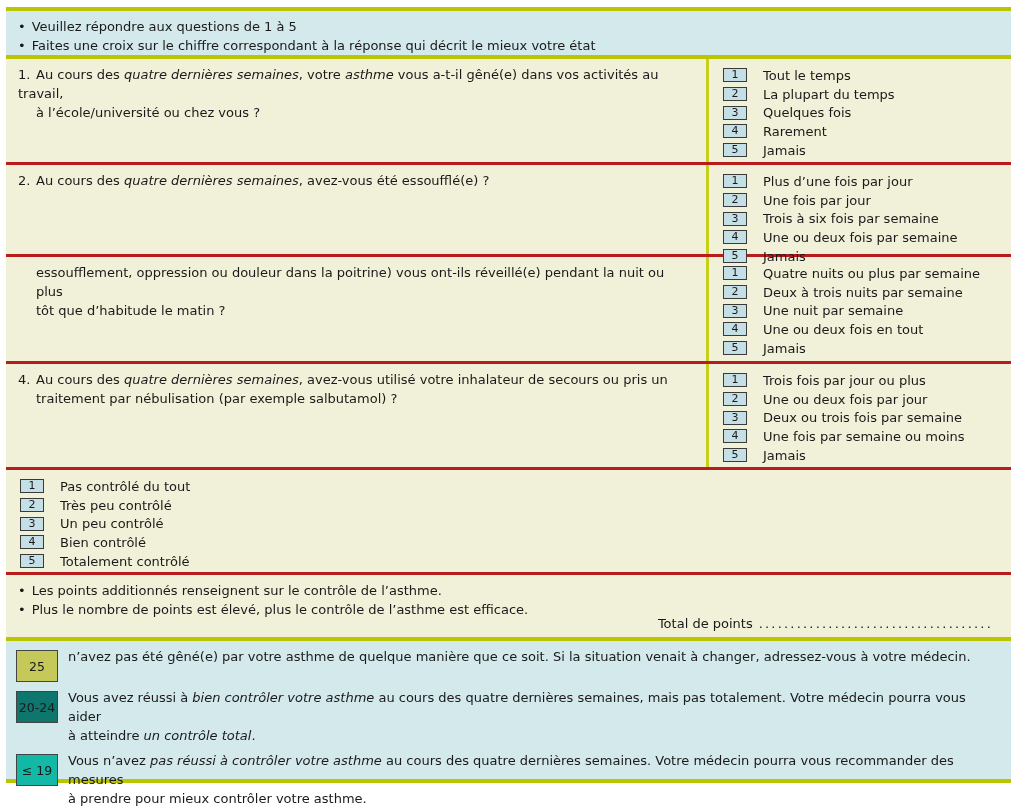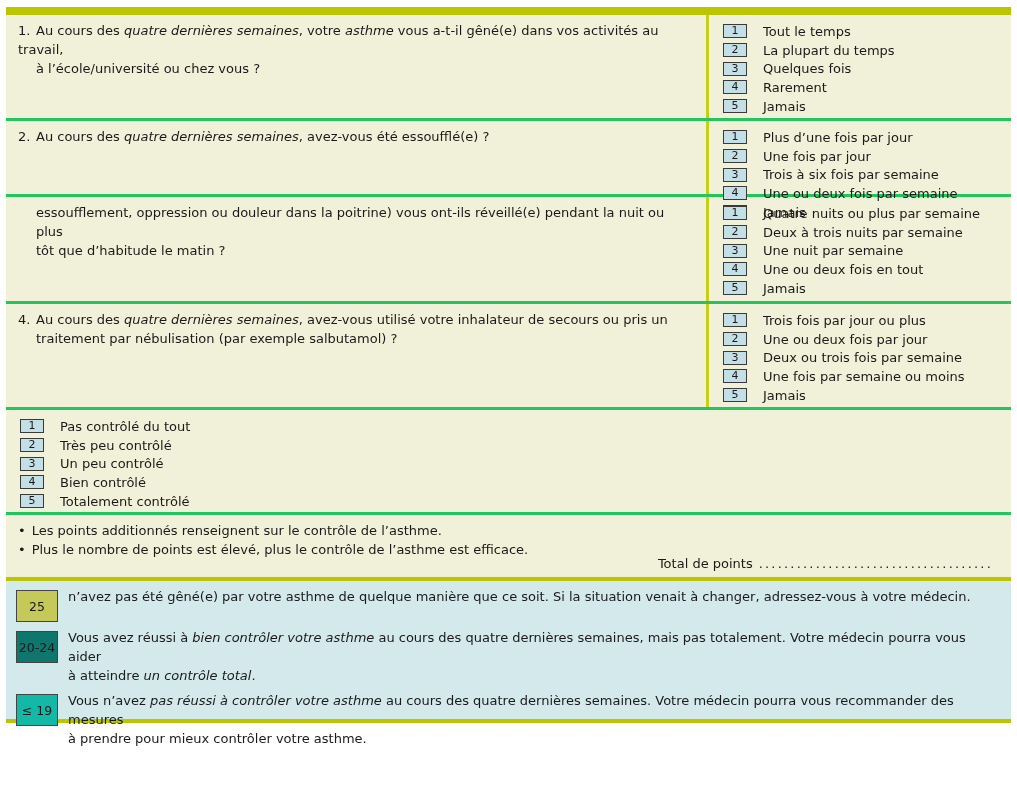--- a/index.html
+++ b/index.html
@@ -3,21 +3,21 @@
 <meta charset="utf-8">
 <style>
   html, body { margin:0; padding:0; background:#ffffff; }
   body { width:1017px; height:809px; position:relative; overflow:hidden;
          font-family:"DejaVu Sans", "Liberation Sans", sans-serif; color:#1a1a1a; }
   .sheet { position:absolute; left:6px; top:7px; width:1005px; }
   .rule { height:4px; background:#bcc600; }
   .intro { background:#d4e9ec; height:44px; padding:6px 0 0 12px; box-sizing:border-box;
            font-size:13px; line-height:19px; }
   .bullet::before { content:"\2022"; margin-right:6px; }
-  .qrow { display:flex; background:#f1f1d9; border-bottom:3px solid #22c55e; box-sizing:border-box;justify-content:space-between; }
+  .qrow { display:flex; background:#f1f1d9; border-bottom:3px solid #b91c1c; box-sizing:border-box;justify-content:space-between; }
   .qtext { width:703px; box-sizing:border-box; padding:6px 12px 0 12px; font-size:13px;
            line-height:19px; border-right:3px solid #c6cf1a; }
   .qtext .num { display:inline-block; width:18px; }
   .qtext .cont { padding-left:18px; }
   .qtext i { font-style:italic; }
   .opts { flex:1; padding:7px 0 0 14px; box-sizing:border-box; }
   .opt { display:flex; align-items:center; height:18.7px; font-size:13px; }
   .box { width:22px; height:12px; border:1.5px solid #3a3a3a; background:#c5dfe6;
          font-size:11px; line-height:12px; text-align:center; margin-right:16px;
          box-sizing:content-box; color:#1a1a1a; }
@@ -30,20 +30,24 @@
   .badge { width:40px; height:30px; border:1.5px solid #444; margin-right:10px; flex:none;
            display:flex; align-items:center; justify-content:center; font-size:12.5px; margin-top:3px; }
   .lrow i { font-style:italic; }
 </style>
 </head>
 <body>
 
 <div class="sheet">
   <div class="rule"></div>
 
+  <div class="intro">
+    <div class="bullet">Veuillez répondre aux questions de 1 à 5</div>
+    <div class="bullet">Faites une croix sur le chiffre correspondant à la réponse qui décrit le mieux votre état</div>
+  </div>
   <div class="rule"></div>
 
   <div class="qrow" style="height:106px">
     <div class="qtext">
       <div><span class="num">1.</span><span>Au cours des </span><i>quatre dernières semaines</i><span>, votre </span><i>asthme</i><span> vous a-t-il gêné(e) dans vos activités au travail,</span></div>
       <div class="cont">à l’école/université ou chez vous ?</div>
     </div>
     <div class="opts">
       <div class="opt">
           <span class="box">1</span>
@@ -61,21 +65,21 @@
           <span class="box">4</span>
           <span>Rarement</span>
         </div>
       <div class="opt">
           <span class="box">5</span>
           <span>Jamais</span>
         </div>
     </div>
   </div>
 
-  <div class="qrow" style="height:76px">
+  <div class="qrow" style="height:92px">
     <div class="qtext">
       <div><span class="num">2.</span><span>Au cours des </span><i>quatre dernières semaines</i><span>, avez-vous été essoufflé(e) ?</span></div>
     </div>
     <div class="opts">
       <div class="opt">
           <span class="box">1</span>
           <span>Plus d’une fois par jour</span>
         </div>
       <div class="opt">
           <span class="box">2</span>

